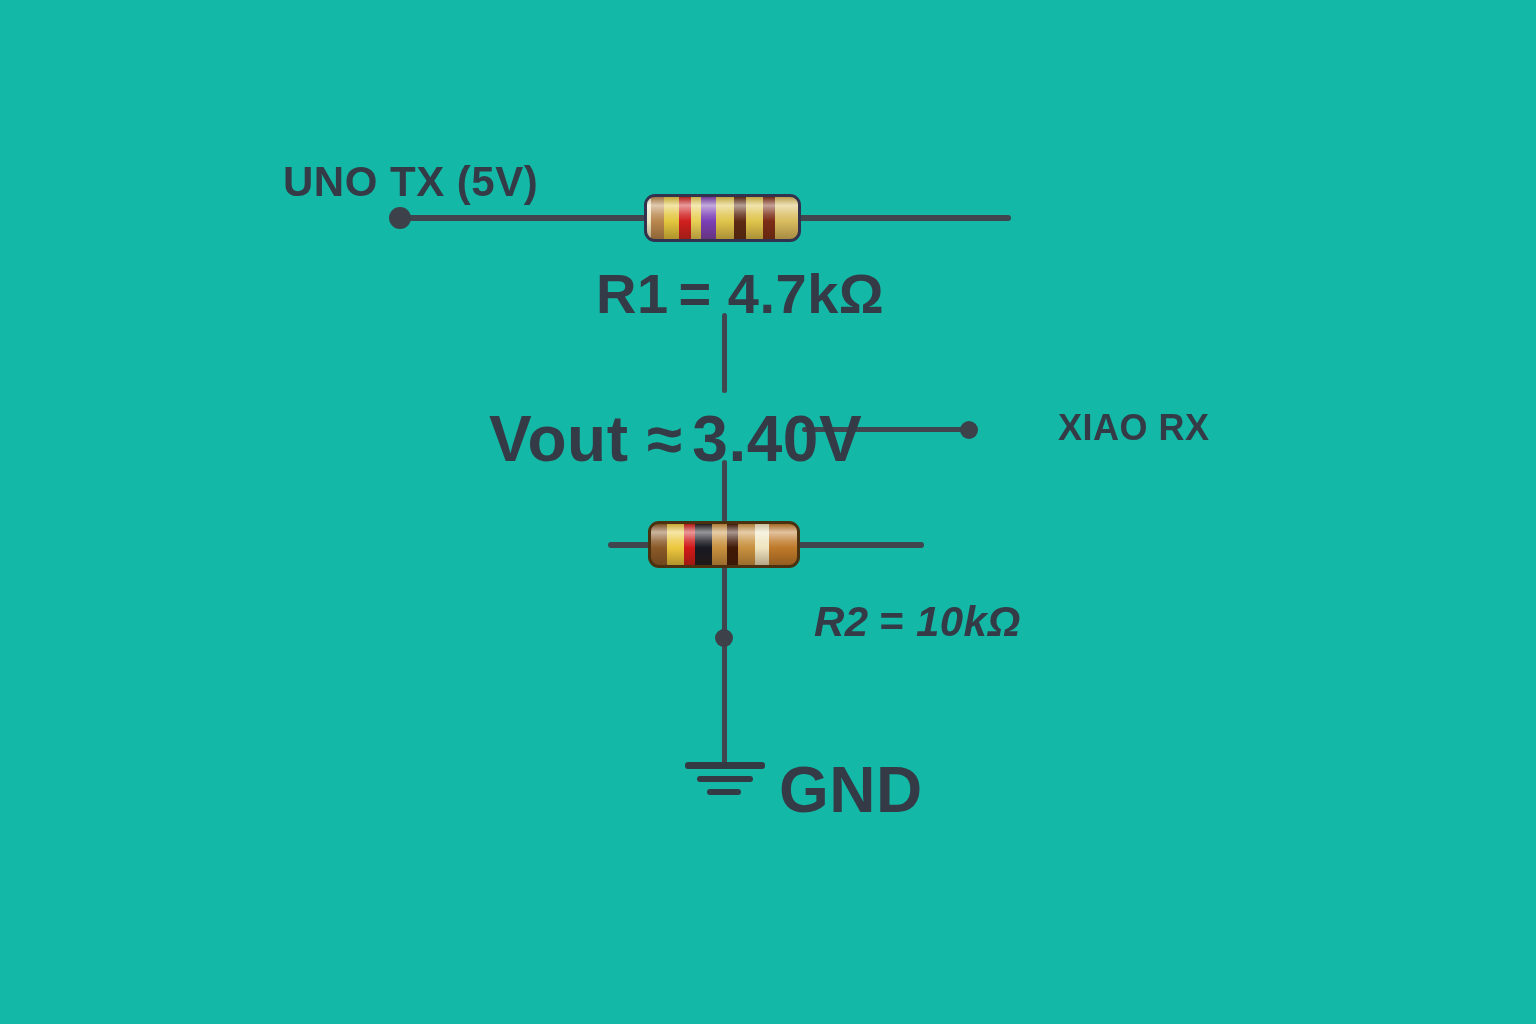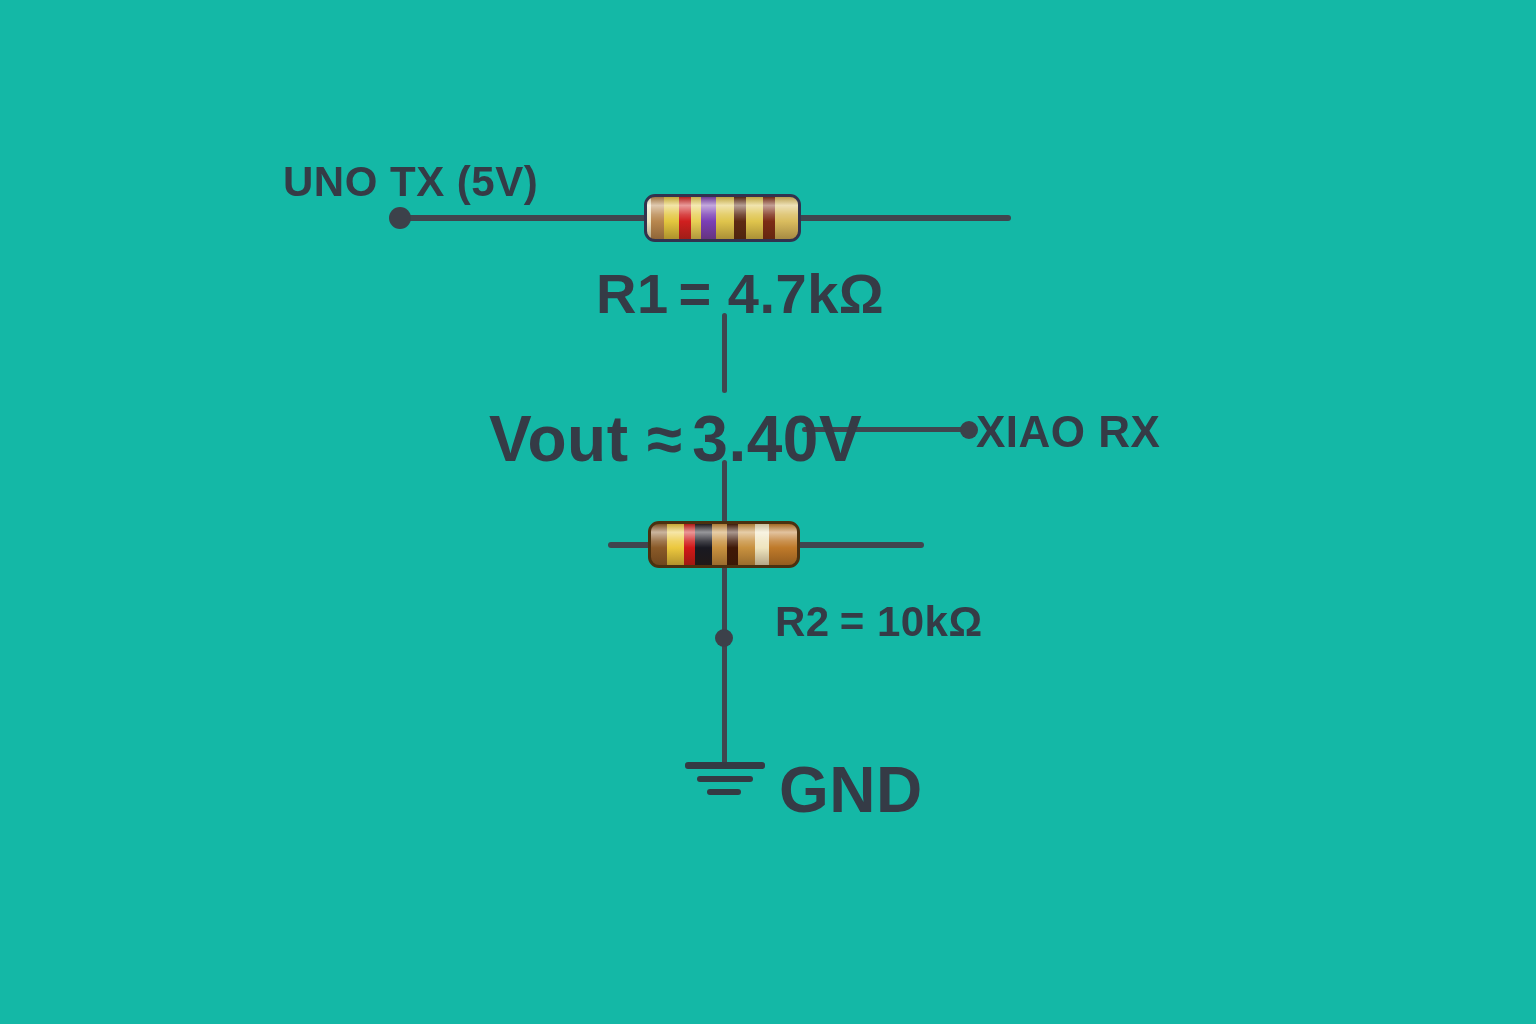--- a/index.html
+++ b/index.html
@@ -16,22 +16,22 @@
     background:linear-gradient(180deg,
       rgba(60,40,20,.20) 0%,
       rgba(255,255,255,.55) 20%,
       rgba(255,255,255,.18) 42%,
       rgba(255,255,255,0) 58%,
       rgba(50,25,5,.30) 100%);
   }
   .lbl-uno{left:283px;top:158px;font-size:42px;}
   .lbl-r1{left:596px;top:261px;font-size:56px;}
   .lbl-vout{left:489px;top:402px;font-size:64px;}
-  .lbl-xiao{left:976px;top:407px;font-size:44px;}
-  .lbl-r2{left:775px;top:598px;font-size:42px;}
+  .lbl-xiao{left:1058px;top:407px;font-size:36px;}
+  .lbl-r2{left:814px;top:598px;font-size:42px;font-style:italic;}
   .lbl-gnd{left:779px;top:753px;font-size:64px;}
   .rname{font-weight:800;}
   .rval{font-weight:600;margin-left:10px;}
   .vout-prefix{font-weight:700;}
   .vout-value{font-weight:800;margin-left:10px;}
   .gnd-bar{position:absolute;background:#343a43;border-radius:3px;z-index:2;}
 </style>
 </head>
 <body>
 

